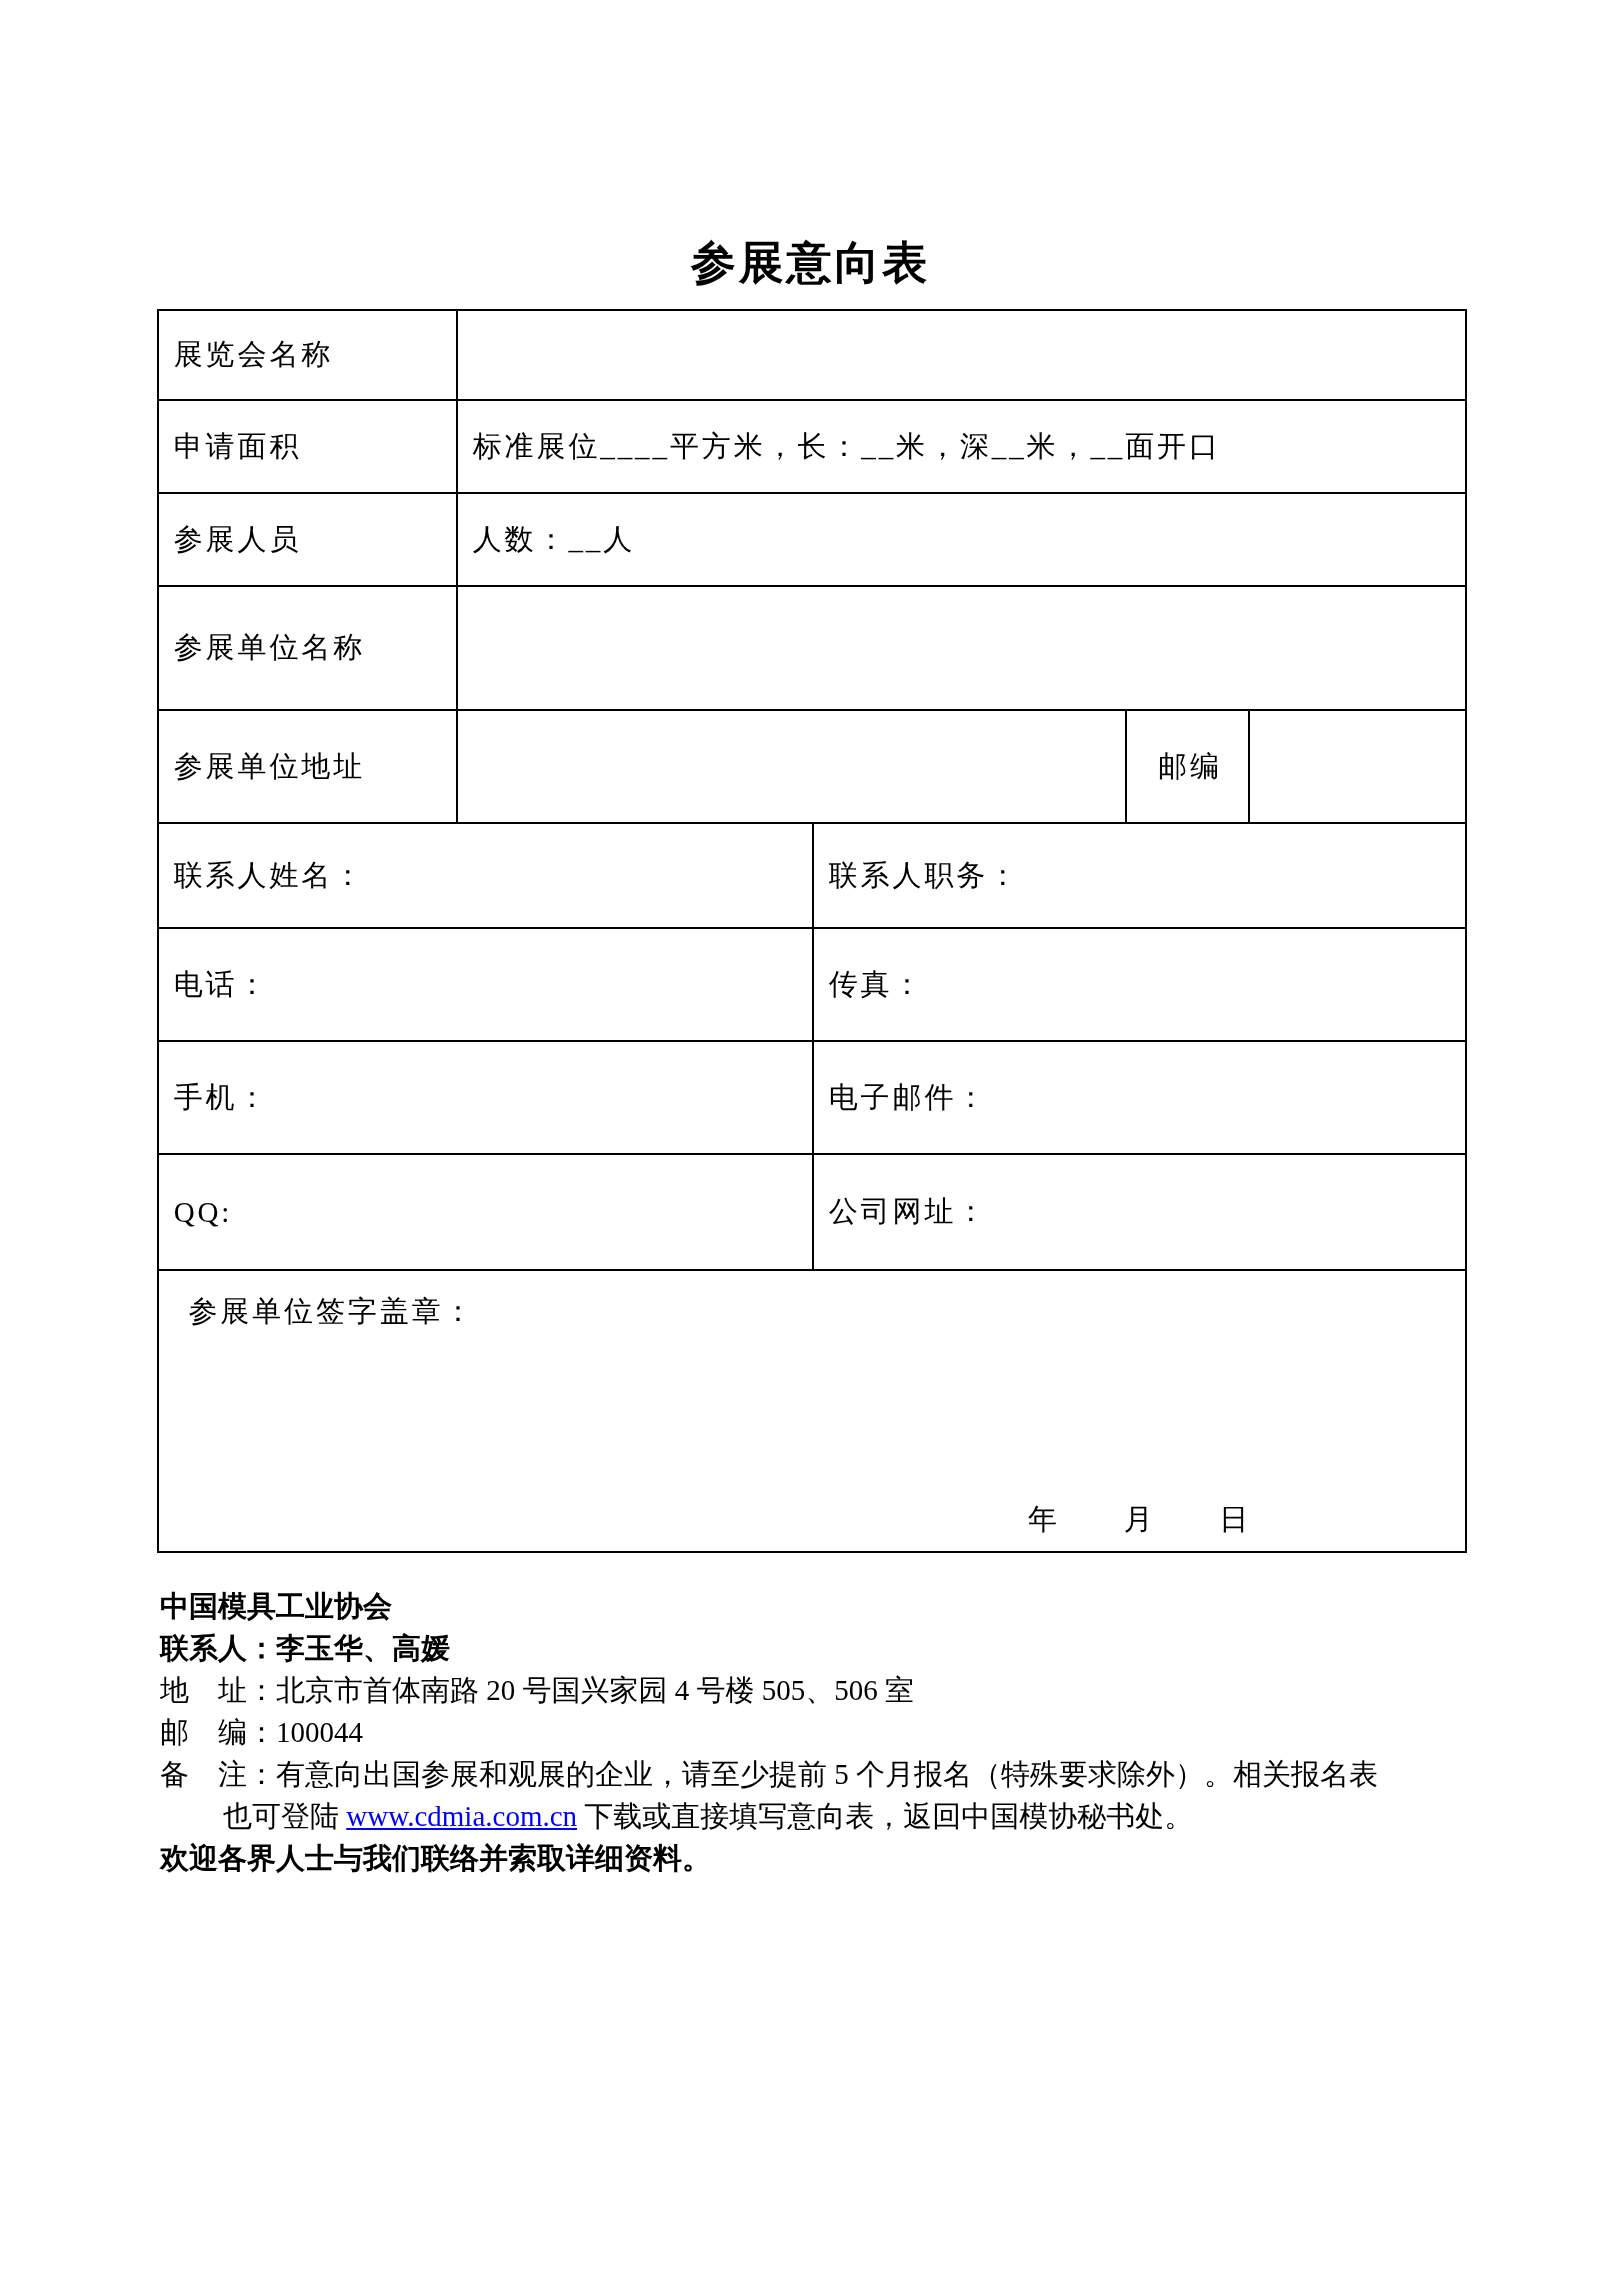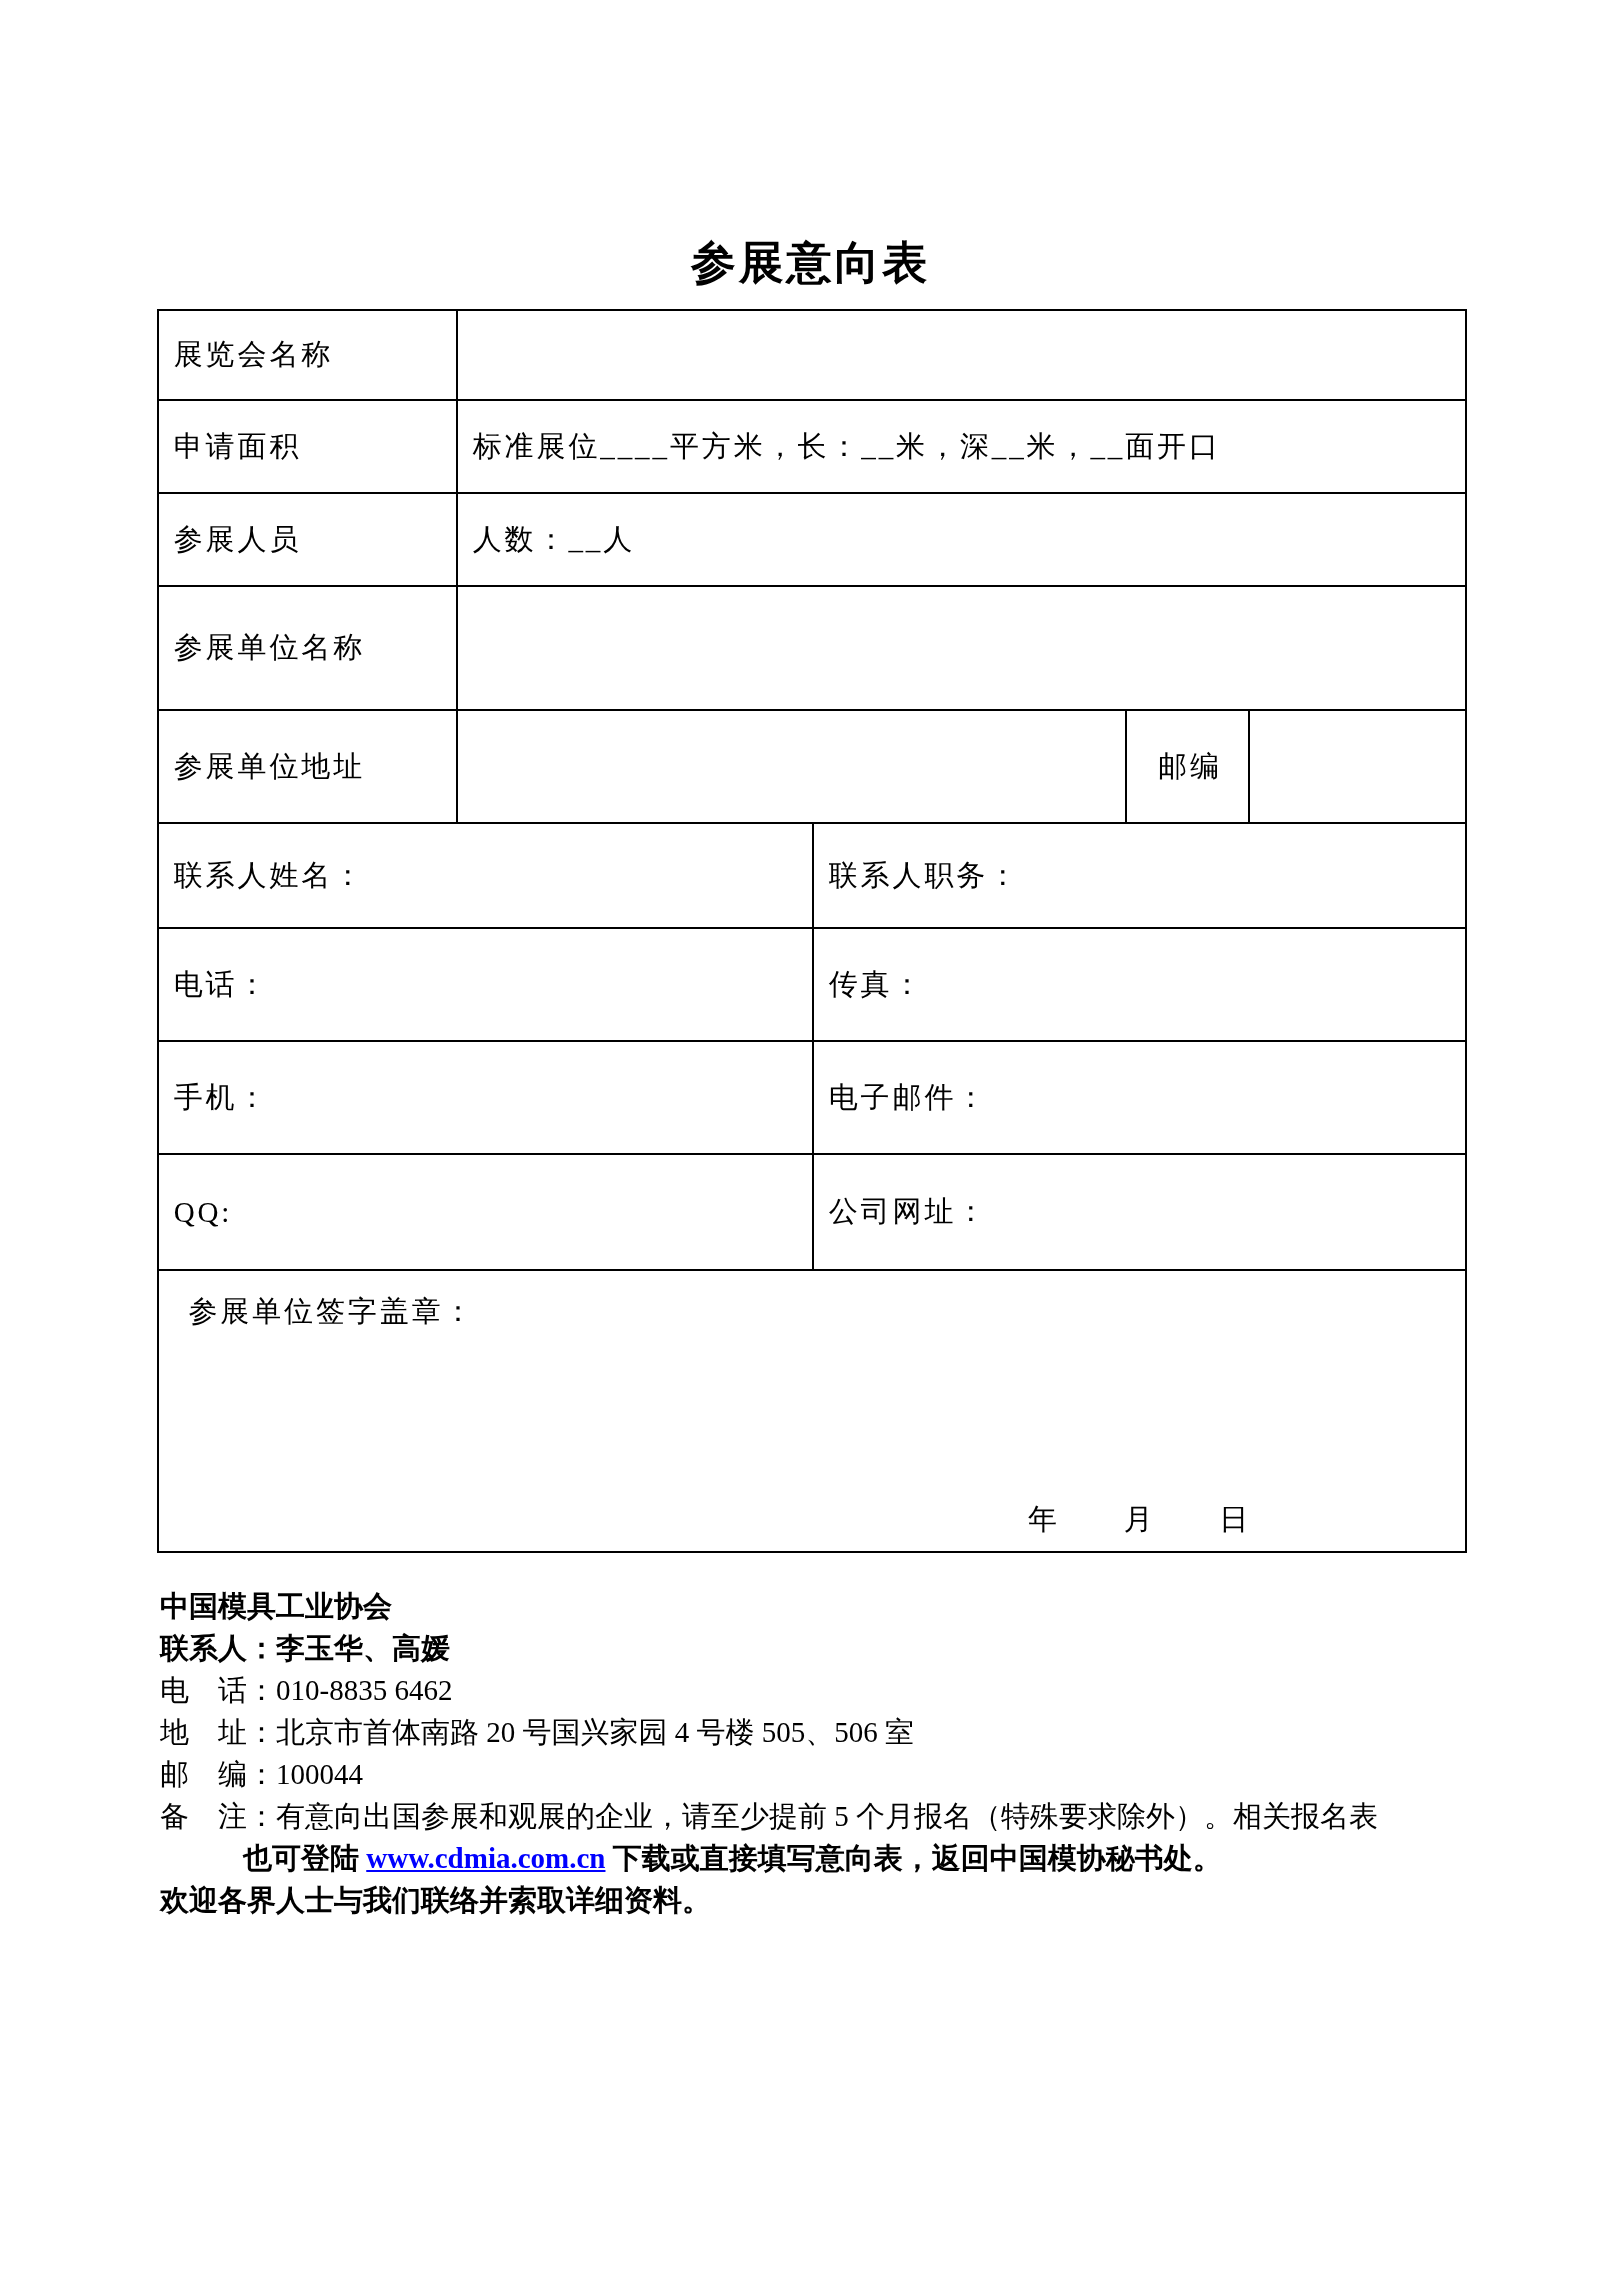--- a/index.html
+++ b/index.html
@@ -35,21 +35,21 @@
   td.sig{vertical-align:top;padding:0;}
   .sig-inner{position:relative;height:278px;}
   .sig-label{position:absolute;left:14.7px;top:19.6px;font-size:29px;letter-spacing:2.9px;}
   .sig-date{position:absolute;right:204px;bottom:9.8px;font-size:29px;letter-spacing:2.9px;}
   .footer{
     position:absolute;left:160px;top:1585px;width:1372px;
     font-size:29px;line-height:42px;
   }
   .footer .line{white-space:nowrap;}
   .bold{font-weight:bold;}
-  .note-cont{margin-left:83px;font-weight:bold;}
+  .note-cont{margin-left:63px;}
   a.weblink{text-decoration:underline;cursor:pointer;}
 </style>
 </head>
 <body>
 
 <div class="page">
 
   <div class="title">参展意向表</div>
 
   <table class="intent">
@@ -106,21 +106,20 @@
           <span class="sig-date">年　　月　　日</span>
         </div>
       </td>
     </tr>
   </tbody>
     </table>
 
   <div class="footer">
     <div class="line bold">中国模具工业协会</div>
     <div class="line bold">联系人：李玉华、高媛</div>
-    <div class="line"><span>电　话：</span><span>010-8835 6462</span></div>
     <div class="line"><span>地　址：</span><span>北京市首体南路 20 号国兴家园 4 号楼 505、506 室</span></div>
     <div class="line"><span>邮　编：</span><span>100044</span></div>
     <div class="line"><span>备　注：</span><span>有意向出国参展和观展的企业，请至少提前 5 个月报名（特殊要求除外）。相关报名表</span></div>
     <div class="line note-cont"><span>也可登陆 </span><a class="weblink" id="site-link" style="color: rgb(0, 0, 255);">www.cdmia.com.cn</a><span> 下载或直接填写意向表，返回中国模协秘书处。</span></div>
     <div class="line bold">欢迎各界人士与我们联络并索取详细资料。</div>
   </div>
 
 </div>
 
 

